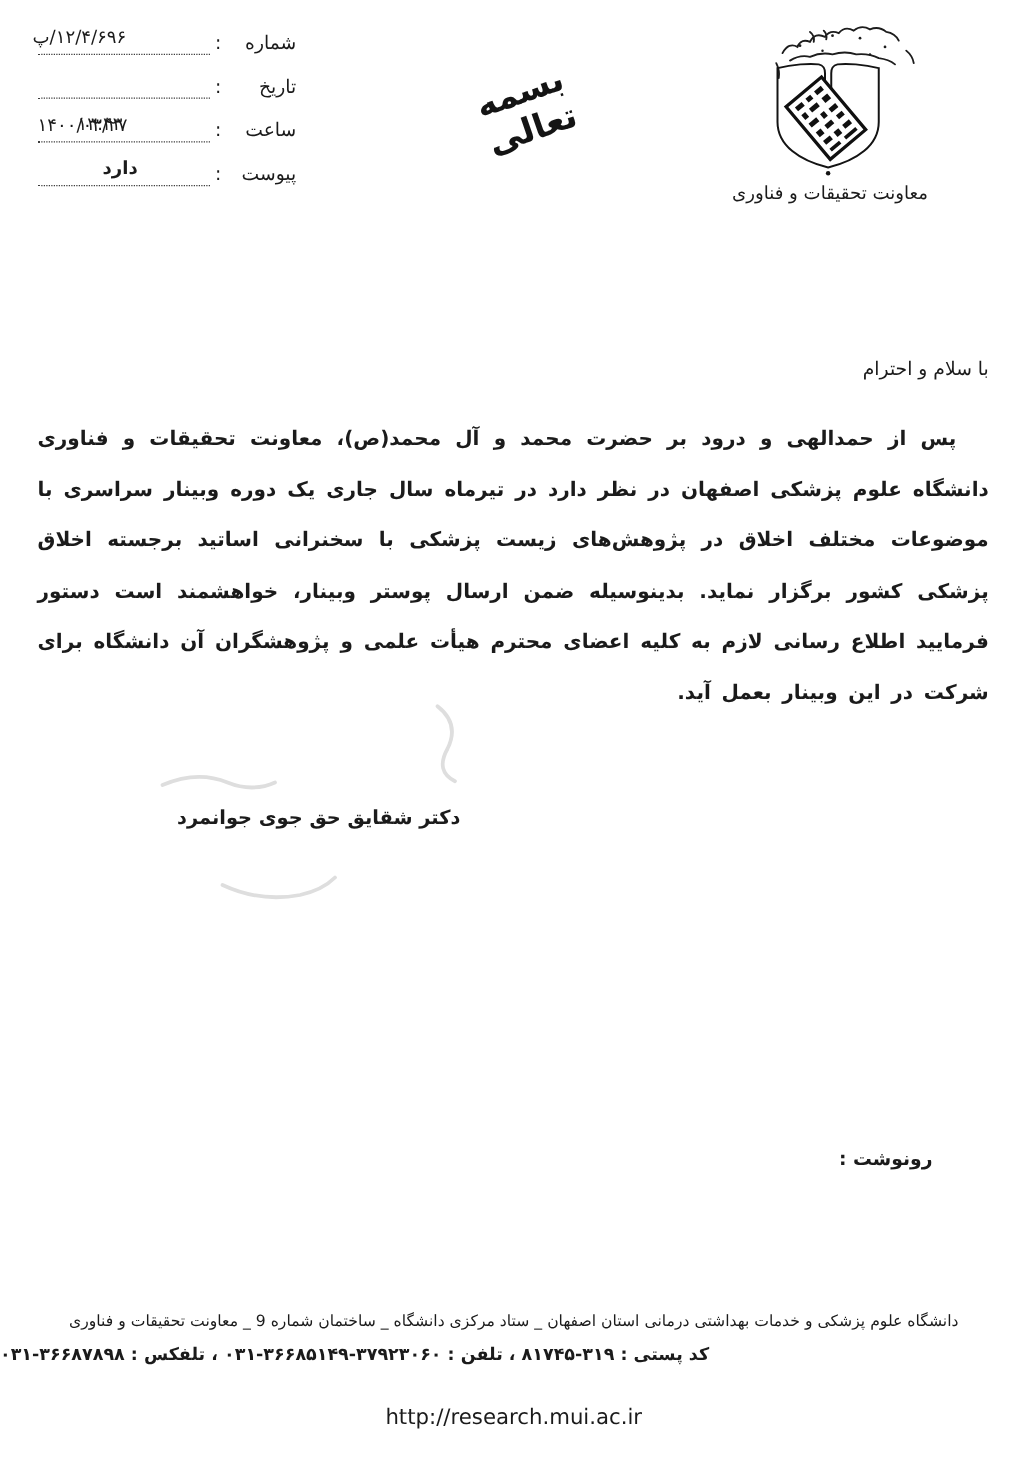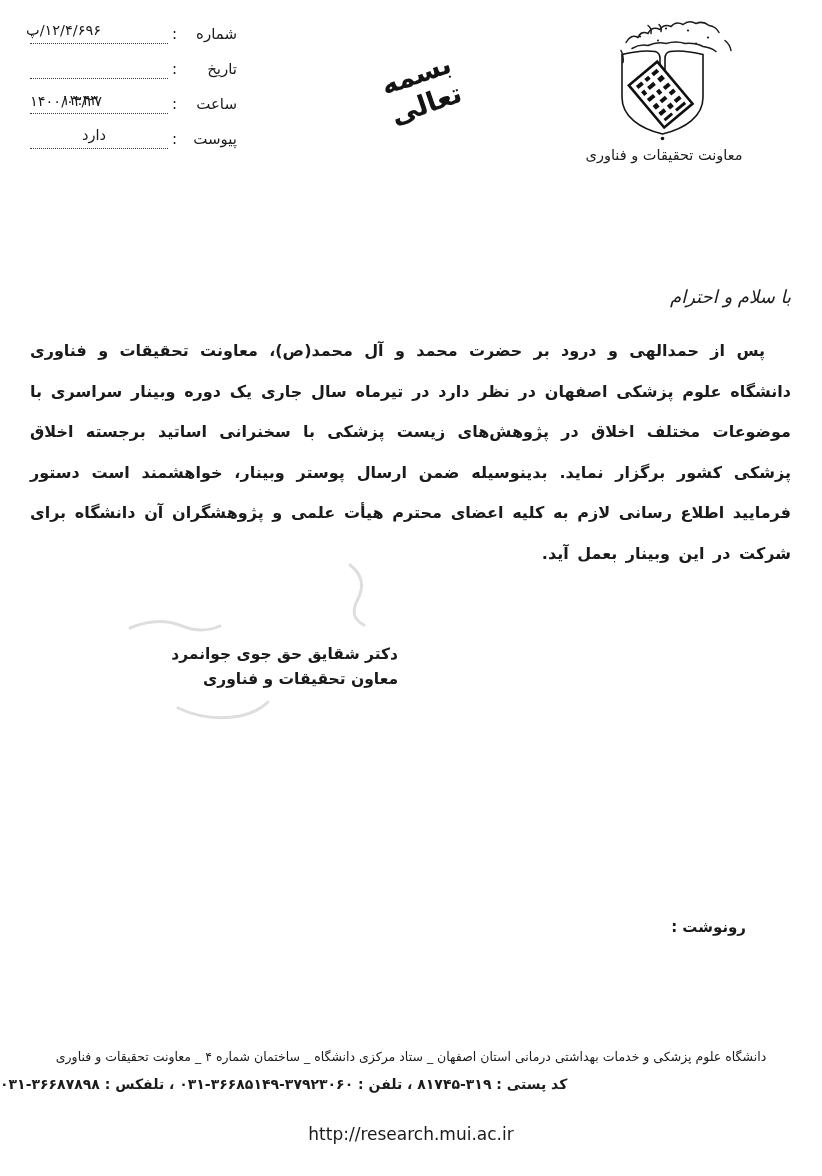--- a/index.html
+++ b/index.html
@@ -15,50 +15,50 @@
   .fields { position:absolute; top:24px; right:585px; left:30px; }
   .field-row { display:flex; align-items:flex-end; height:20px; margin-bottom:15px; }
   .field-label { width:54px; text-align:right; font-size:15px; line-height:20px; flex:0 0 auto; }
   .field-colon { padding:0 6px 0 4px; font-size:15px; line-height:20px; flex:0 0 auto; }
   .field-line { flex:1 1 auto; position:relative; height:18px;
     border-bottom:1.6px dotted #3c3c3c; }
   .field-value { position:absolute; top:-4px; font-size:14.5px; white-space:nowrap; }
   .field-row:nth-child(1) .field-value { left:-4px; }
   .field-row:nth-child(2) .field-value { left:0;margin-top:36px; }
   .field-row:nth-child(3) .field-value { left:32px; }
-  .field-row:nth-child(4) .field-value { left:52px; }
+  .field-row:nth-child(4) .field-value { left:52px;font-weight:bold; }
 
   
   .bismillah {
     position:absolute; top:58px; left:346px; width:150px;
     font-size:27px; font-weight:bold; text-align:center;
     transform:rotate(-19deg); letter-spacing:-1px; color:#141414;
   }
 
   
   .emblem { position:absolute; top:8px; left:588px; width:170px; height:140px; }
 
   
   .dept-title {
     position:absolute; top:147px; left:558px; width:212px;
     text-align:center; font-weight:normal; font-size:14.5px;
   }
 
   
   .recipient { position:absolute; top:236px; right:31px; font-weight:bold; font-size:15.5px; }
-  .salutation { position:absolute; top:286px; right:31px; font-size:18px;font-style:italic; }
+  .salutation { position:absolute; top:286px; right:31px; font-size:15px; }
   .body-text {
     position:absolute; top:331px; right:31px; left:30px;
     font-size:16px; font-weight:bold; line-height:40.5px;
     text-align:justify; text-indent:26px; word-spacing:3px;
   }
 
   
   .signature { position:absolute; top:642px; left:112px; width:286px;
-    text-align:right; font-weight:bold; font-size:15.5px; line-height:25px; }
+    text-align:center; font-weight:bold; font-size:15.5px; line-height:25px; }
   .scan-artifacts { position:absolute; top:540px; left:60px; width:420px; height:200px; }
 
   
   .cc-label { position:absolute; top:918px; right:76px; font-weight:bold; font-size:15px; }
   .cc-line  { position:absolute; top:949px; right:32px; font-size:14.5px; }
 
   
   .footer-address { position:absolute; top:1049px; left:0; right:0;
     text-align:center; font-size:12.5px; }
   .footer-contact { position:absolute; top:1076px; left:0; right:0;
@@ -168,22 +168,21 @@
   <svg class="scan-artifacts" viewBox="0 0 420 200" xmlns="http://www.w3.org/2000/svg" aria-hidden="true">
     <g stroke="#dedede" fill="none" stroke-width="3" stroke-linecap="round">
       <path d="M290,25 q18,14 8,34 q-10,18 6,26"></path>
       <path d="M70,88 q28,-12 52,-2 q20,8 38,0"></path>
       <path d="M118,168 q30,14 62,8 q18,-4 28,-14"></path>
     </g>
   </svg>
 
   <div class="signature">
     <div>دکتر شقایق حق جوی جوانمرد</div>
-    <div>معاون تحقیقات و فناوری</div>
   </div>
 
   <div class="cc-label">رونوشت :</div>
 
-  <div class="footer-address">دانشگاه علوم پزشکی و خدمات بهداشتی درمانی استان اصفهان _ ستاد مرکزی دانشگاه _ ساختمان شماره ۴ _ معاونت تحقیقات و فناوری</div>
+  <div class="footer-address">دانشگاه علوم پزشکی و خدمات بهداشتی درمانی استان اصفهان _ ستاد مرکزی دانشگاه _ ساختمان شماره 9 _ معاونت تحقیقات و فناوری</div>
   <div class="footer-contact">کد پستی : ۳۱۹-۸۱۷۴۵ ، تلفن : ۳۷۹۲۳۰۶۰-۳۶۶۸۵۱۴۹-۰۳۱ ، تلفکس : ۳۶۶۸۷۸۹۸-۰۳۱</div>
   <div class="footer-url">http://research.mui.ac.ir</div>
 
 </div>
 
 </body></html>

